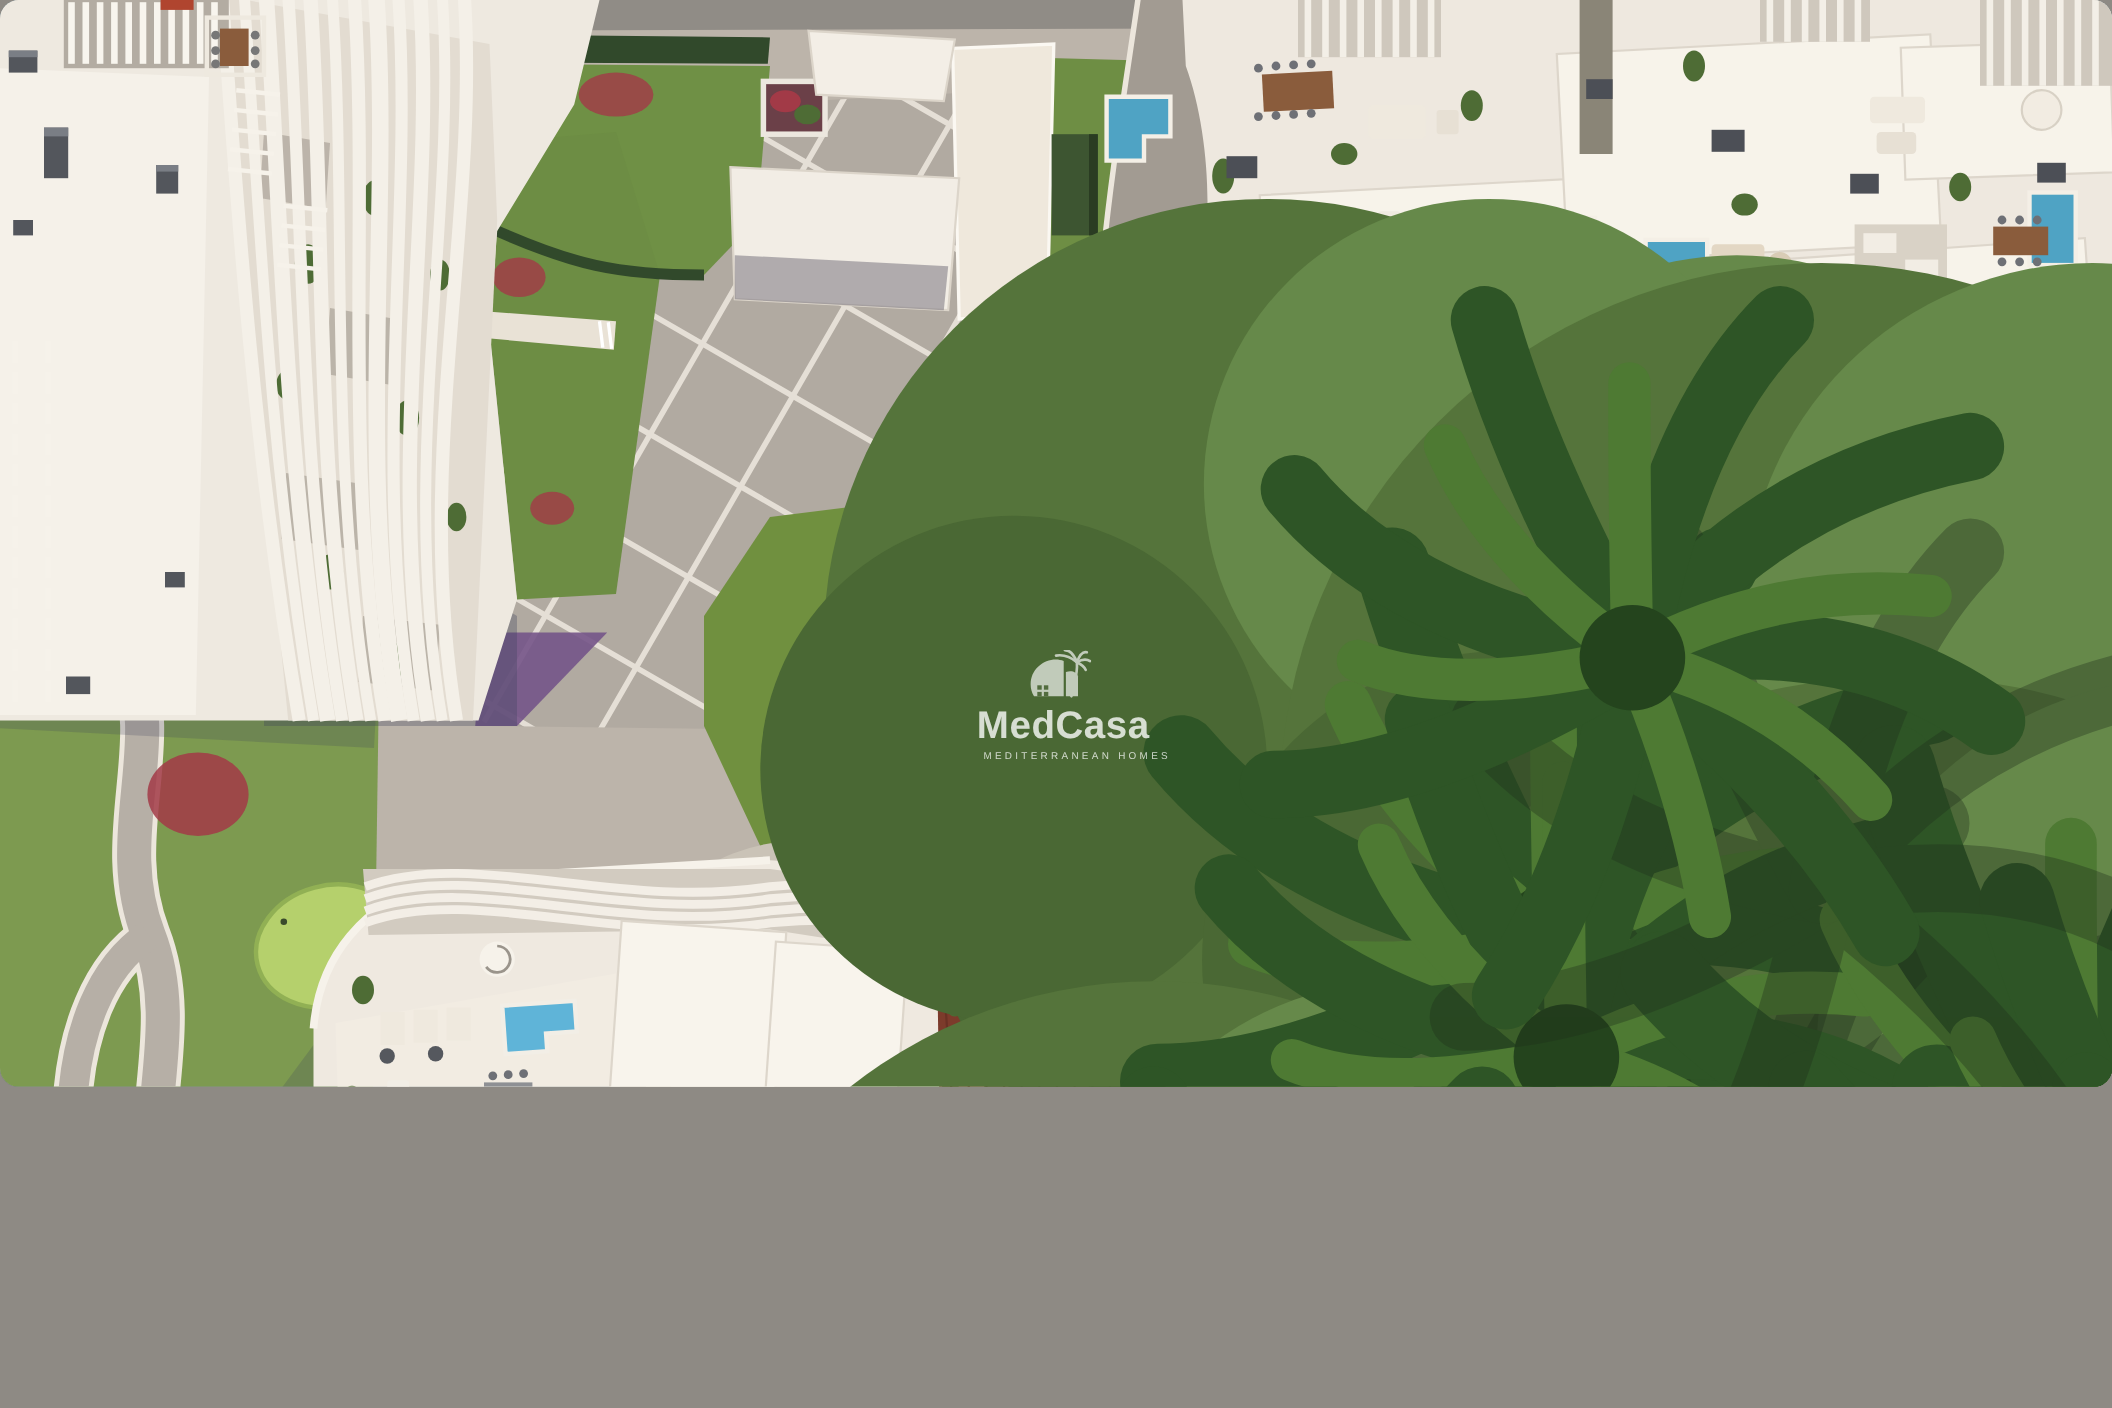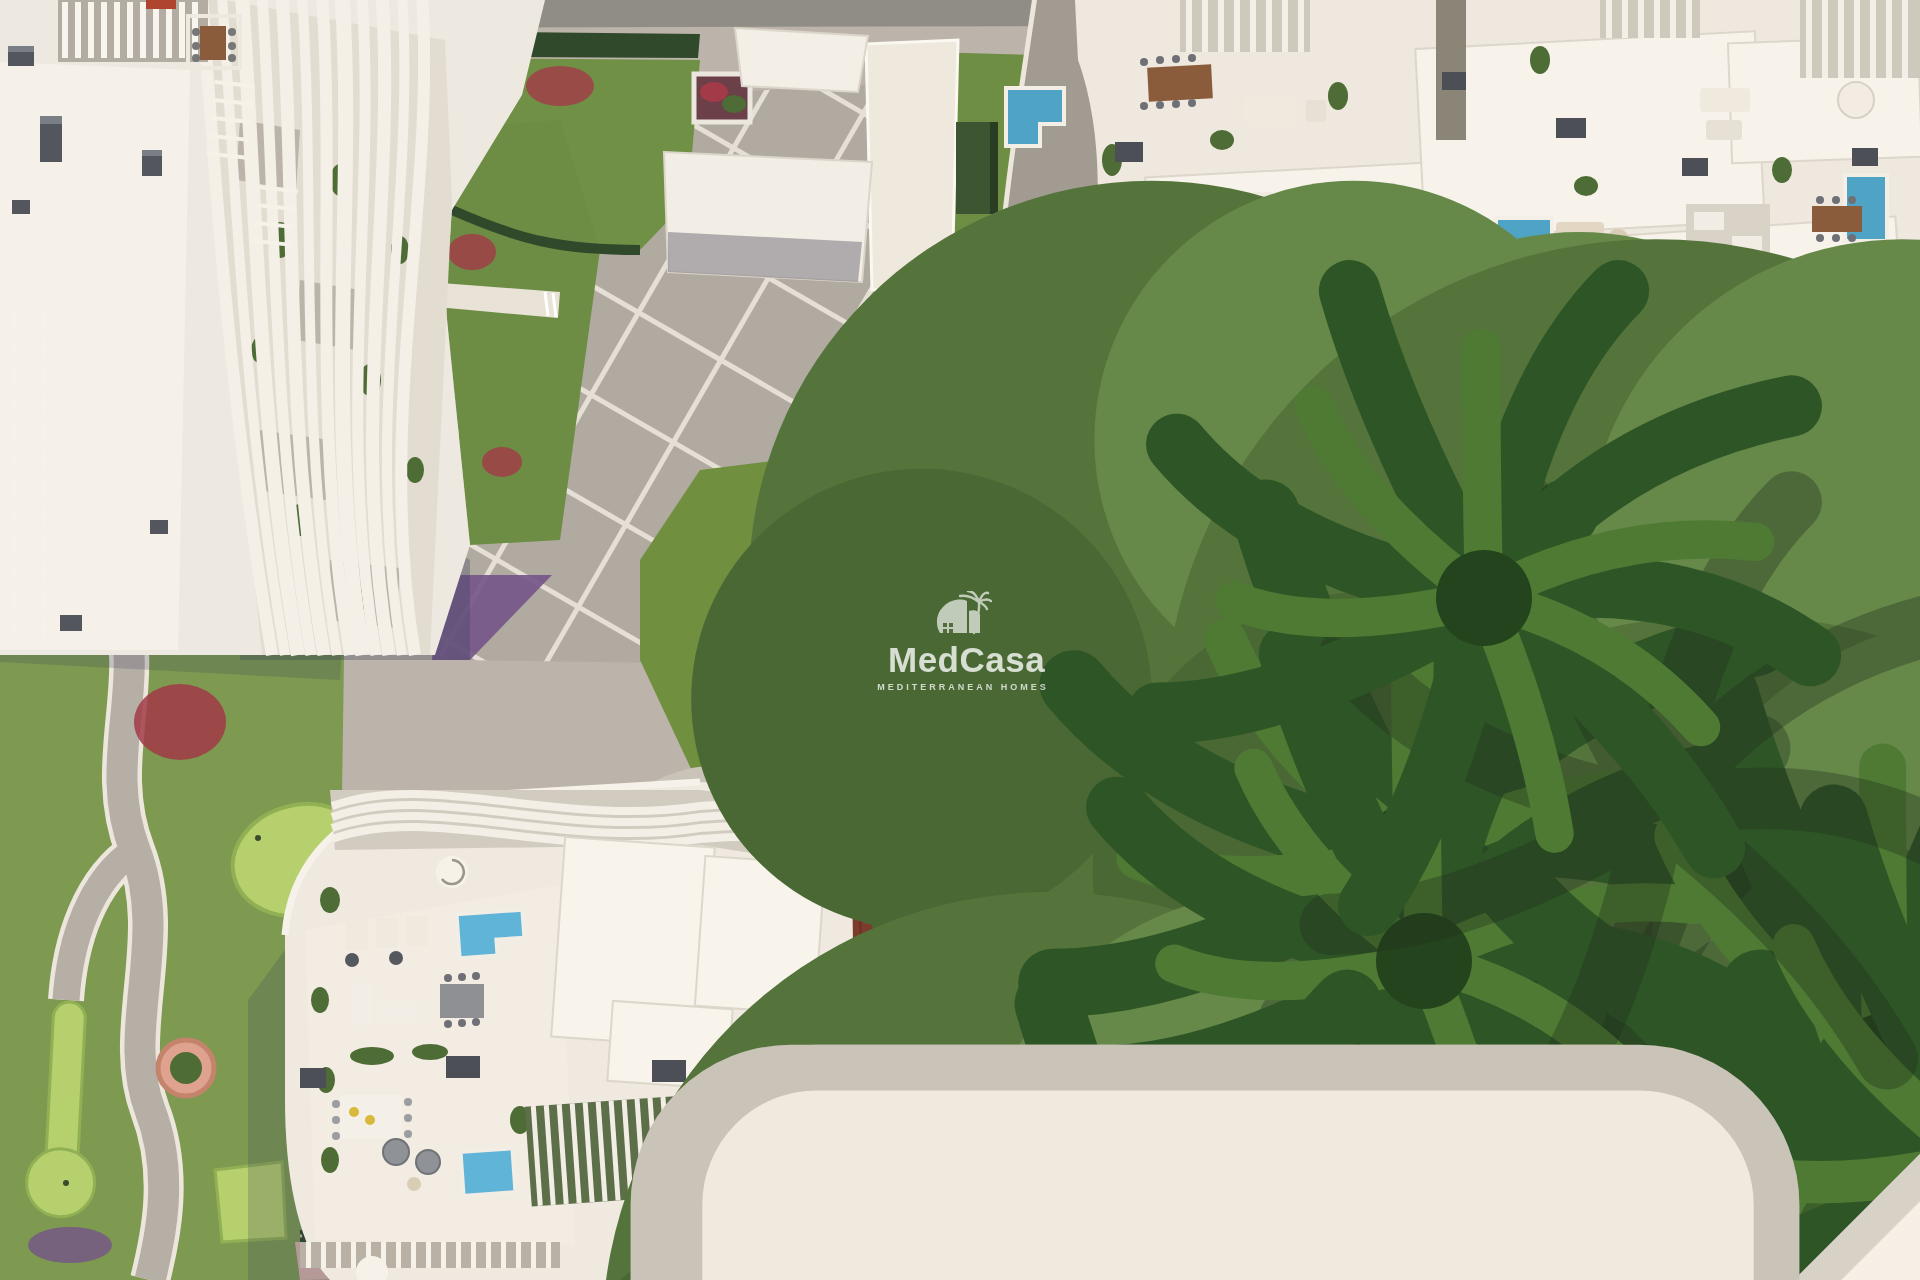--- a/index.html
+++ b/index.html
@@ -1,24 +1,24 @@
 <!DOCTYPE html>
 <html><head>
 <meta charset="utf-8">
 <style>
   html,body{margin:0;padding:0;background:#8e8a84;}
-  .scene{position:relative;width:1920px;height:1280px;overflow:hidden;background:#0c4a6e;
-         font-family:"Liberation Sans",sans-serif;}
+  .scene{position:relative;width:1920px;height:988px;overflow:hidden;background:#0c4a6e;
+         font-family:"Liberation Sans",sans-serif;border-radius:17px;}
   .scene svg.base{position:absolute;left:0;top:0;}
   .watermark{position:absolute;left:888px;top:591px;width:150px;text-align:center;
              color:rgba(255,255,255,.75);pointer-events:none;}
   .wm-icon{display:block;margin:0 auto;width:58px;height:44px;opacity:.66;}
   .wm-brand{font-size:35px;font-weight:700;letter-spacing:.5px;line-height:1;margin-top:7px;
             color:rgba(255,255,255,.78);}
-  .wm-tagline-row{display:flex;align-items:center;justify-content:center;gap:6px;margin-top:5px;font-weight:bold;}
+  .wm-tagline-row{display:flex;align-items:center;gap:6px;margin-top:5px;}
   .wm-line{display:block;width:13px;height:1px;background:rgba(255,255,255,.62);}
   .wm-tagline{font-size:9px;letter-spacing:3px;white-space:nowrap;color:rgba(255,255,255,.74);}
 </style>
 </head>
 <body>
 
 <div class="scene">
 <svg class="base" width="1920" height="1280" viewBox="0 0 1920 1280">
 <defs>
   <symbol id="palm" viewBox="-30 -30 60 60" overflow="visible">

